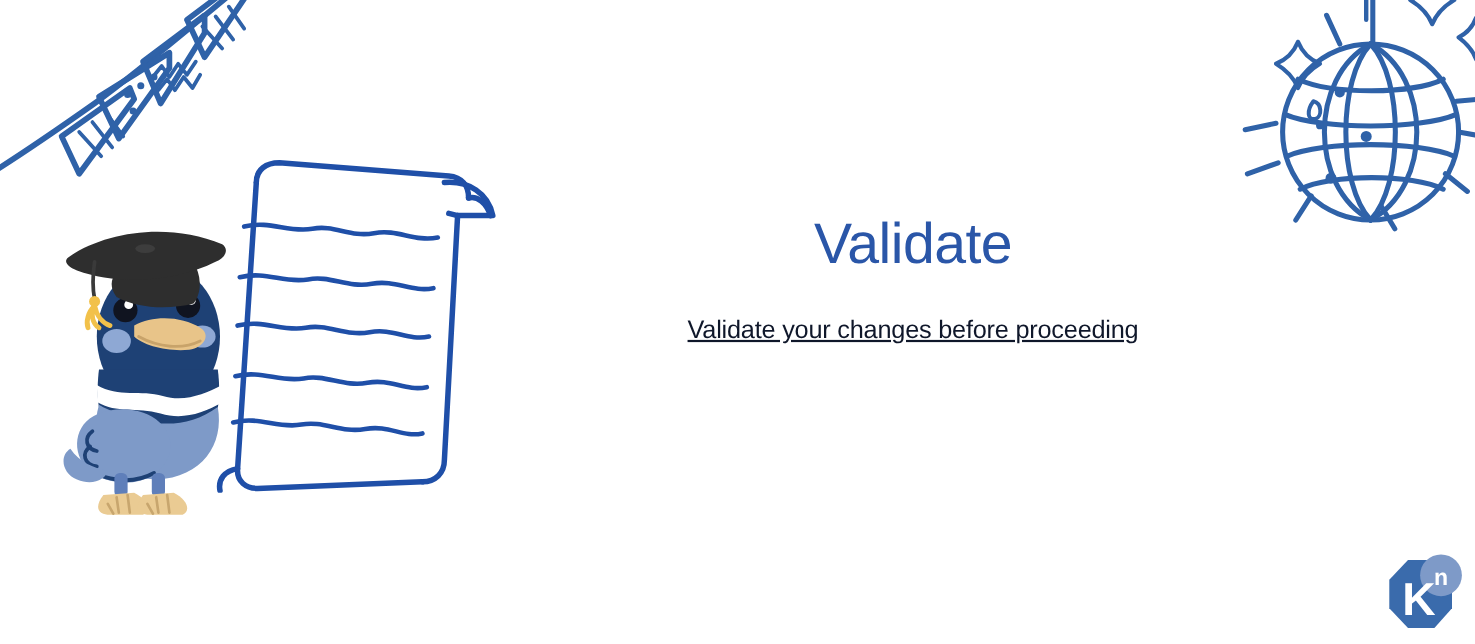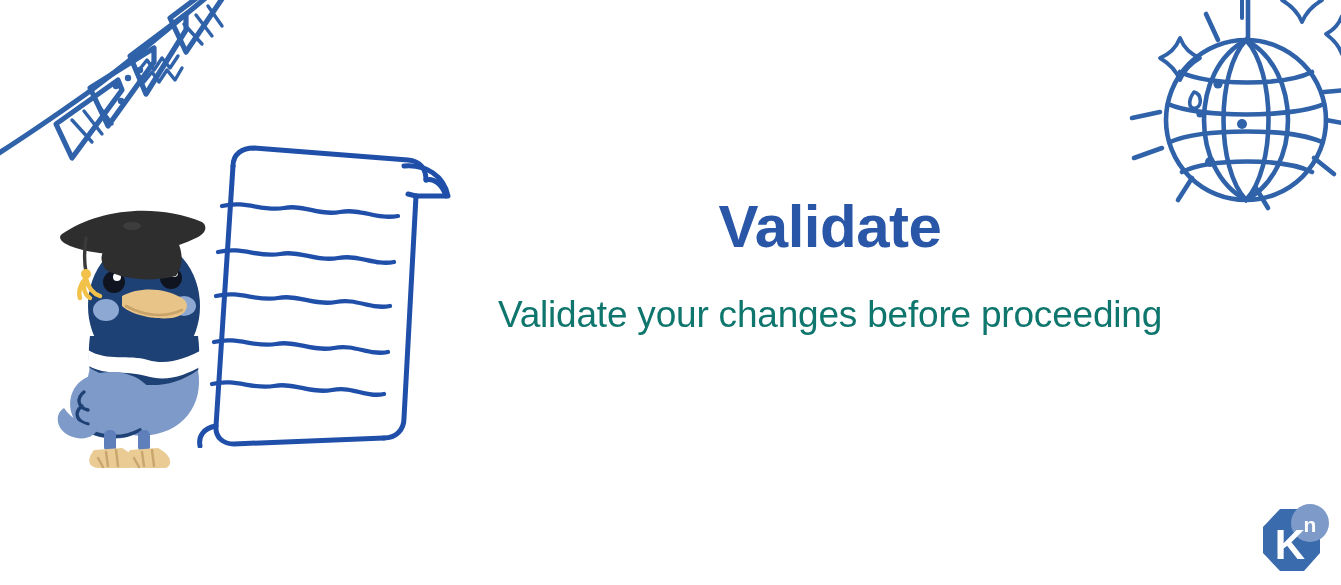--- a/index.html
+++ b/index.html
@@ -50,36 +50,37 @@
 
   
   #hero {
     position: absolute;
     left: 440px;
     top: 196px;
     width: 780px;
     text-align: center;
   }
   #hero-title {
-    font-size: 60px;
-    font-weight: 700;
+    font-size: 52px;
+    font-weight: 400;
     line-height: 1.02;
     color: #2A56A8;
     letter-spacing: -0.5px;
     margin: 0;
     white-space: nowrap;
   }
   #hero-subtitle {
     margin: 38px 0 0 0;
-    font-size: 37px;
+    font-size: 23px;
     font-weight: 400;
     line-height: 1.1;
-    color: #0f766e;
+    color: #0f172a;
     letter-spacing: -0.2px;
     white-space: nowrap;
+    text-decoration: underline;
   }
 
   
   #brand-logo {
     position: absolute;
     left: 1248px;
     top: 503px;
     width: 82px;
     height: 80px;
   }

